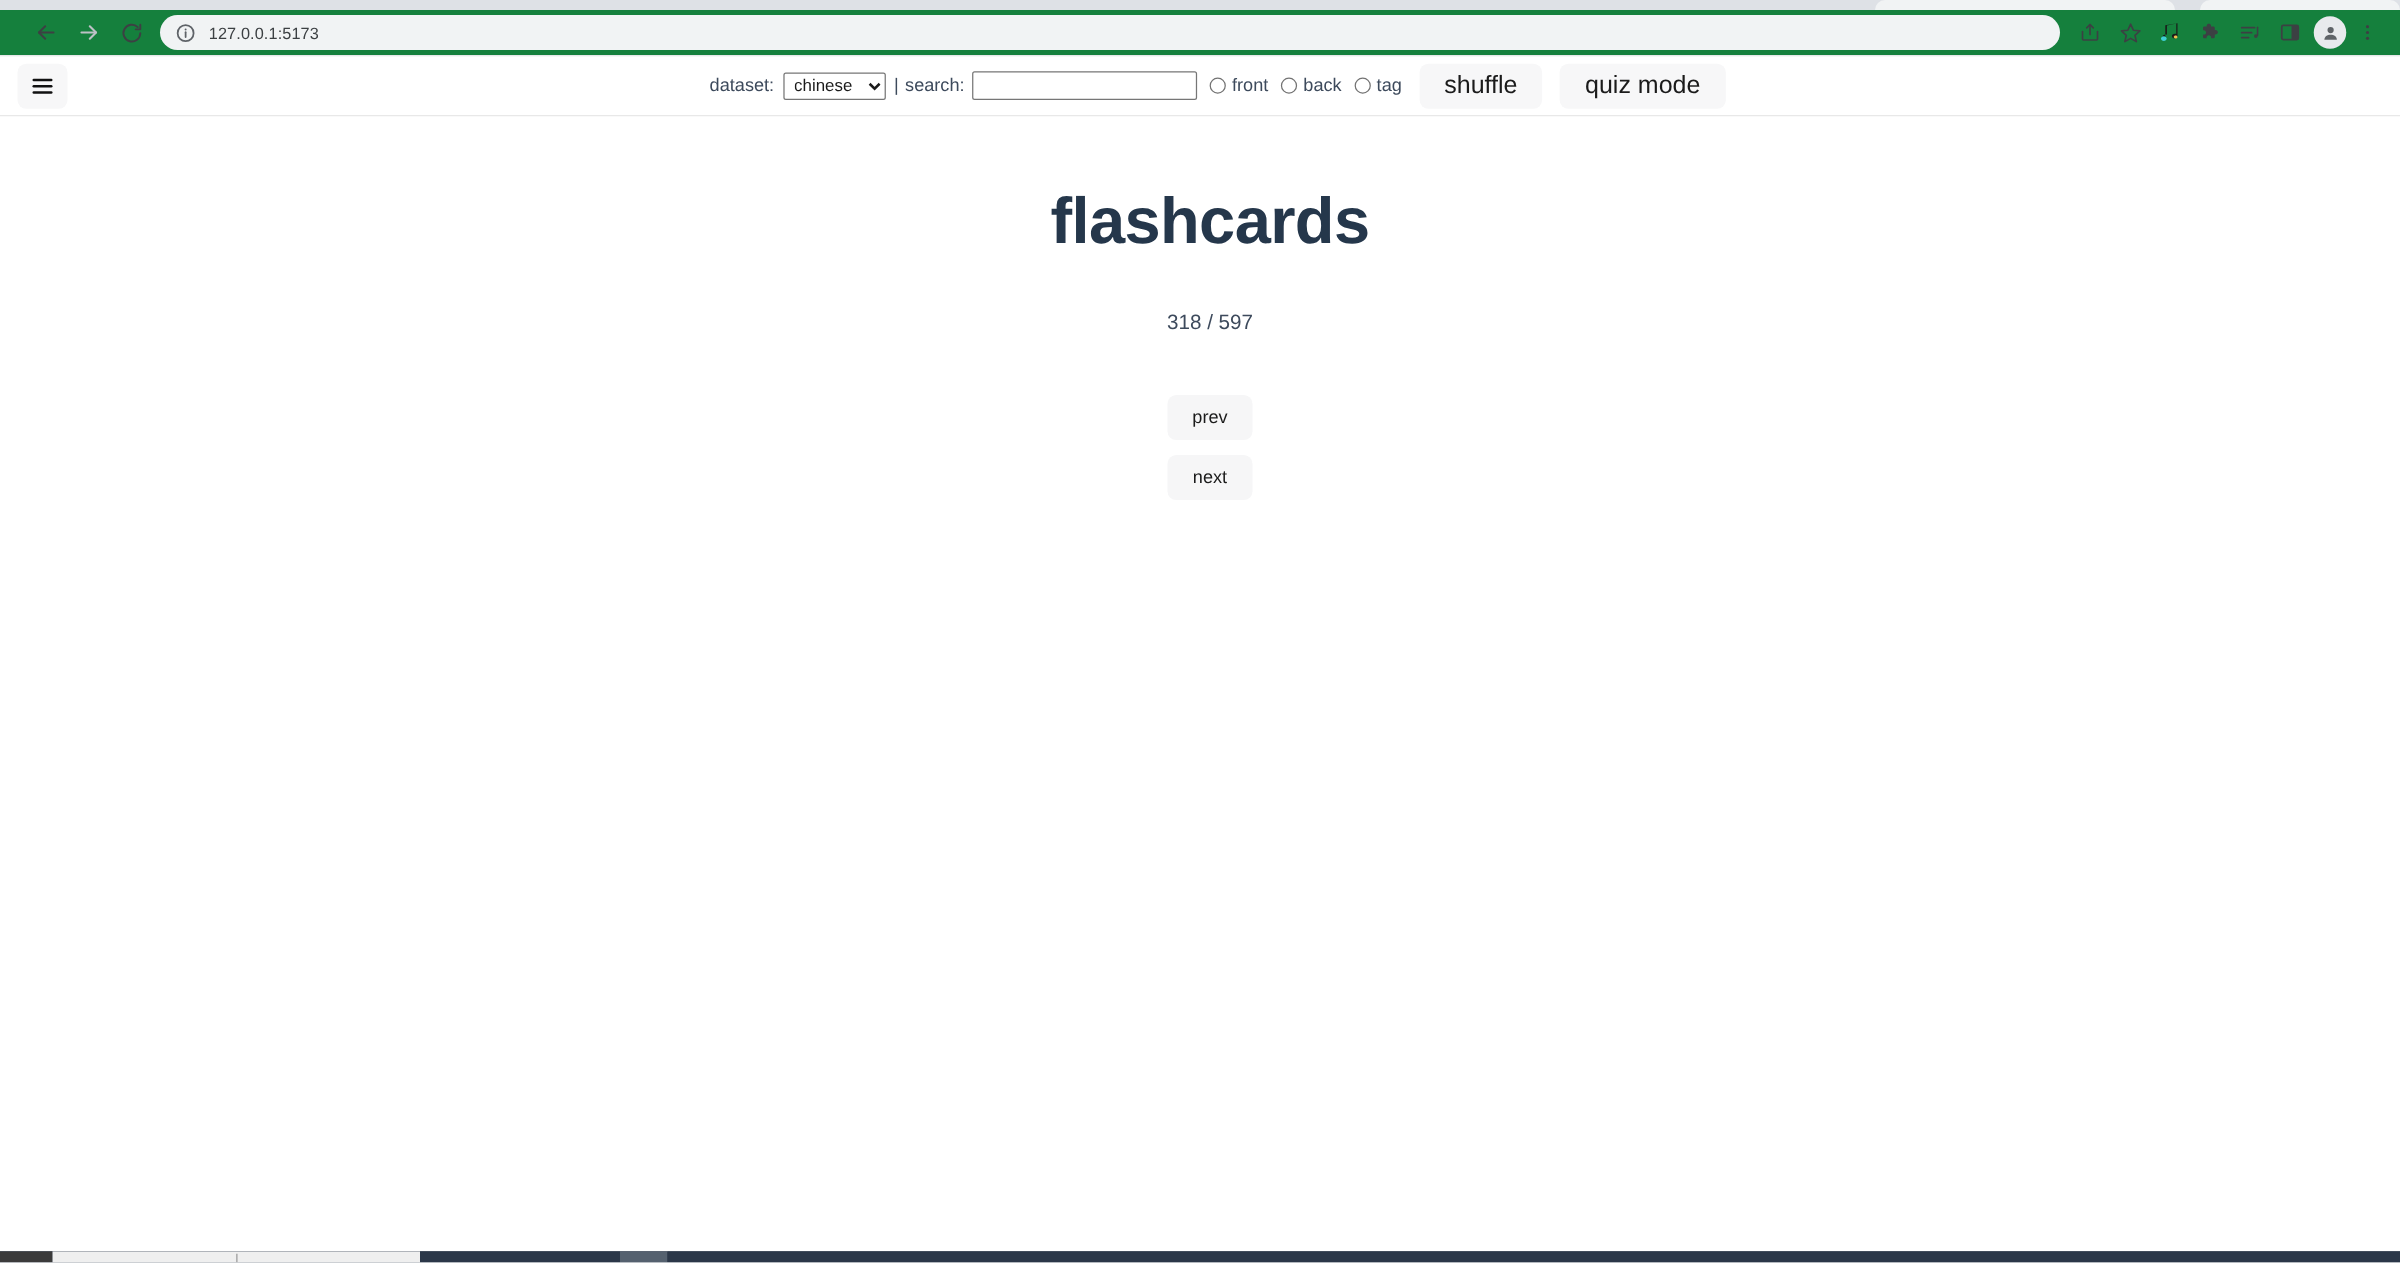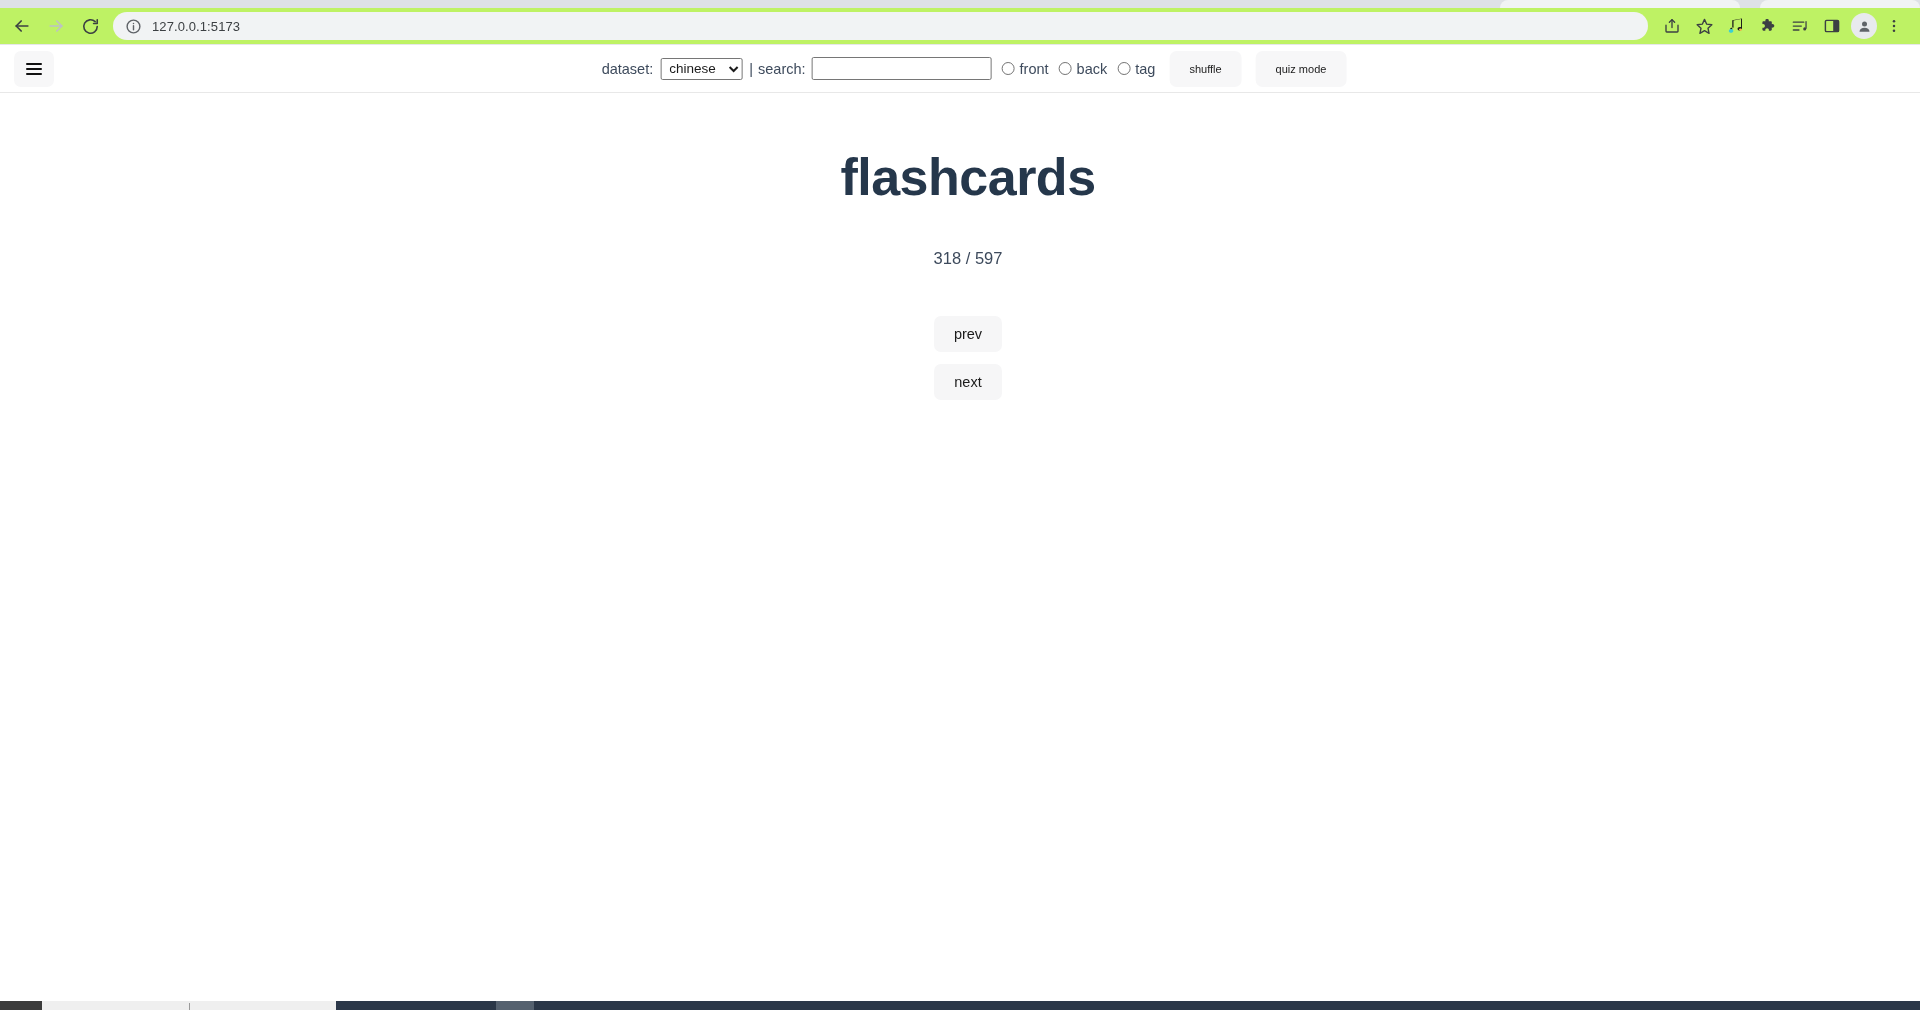--- a/index.html
+++ b/index.html
@@ -30,22 +30,22 @@
     background: #f1f3f4;
     border-radius: 8px 8px 0 0;
   }
   #tabstrip .tab-ghost.a { left: 1500px; width: 240px; }
   #tabstrip .tab-ghost.b { left: 1760px; width: 160px; }
 
   #toolbar-row {
     height: 37px;
     display: flex;
     align-items: center;
-    background: #bef264;
-    padding: 0 12px 0 5px;
+    background: #15803d;
+    padding: 0 12px 0 20px;
     border-bottom: 1px solid #e6e7e9;
   }
   .nav-btn {
     width: 34px; height: 34px;
     display: flex; align-items: center; justify-content: center;
     border-radius: 50%;
     flex: 0 0 auto;
   }
   .nav-btn svg { display: block; }
 
@@ -198,21 +198,21 @@
     color: #3d4a5c;
   }
   .tb-btn {
     margin-left: 14px;
     background: #f7f7f8;
     border: none;
     border-radius: 7px;
     height: 36px;
     padding: 0 20px;
     font-family: "Liberation Sans", sans-serif;
-    font-size: 11px;
+    font-size: 20px;
     color: #1b1b1b;
     cursor: pointer;
   }
 
   #main {
     display: flex;
     flex-direction: column;
     align-items: center;
     padding-top: 56px;
     margin-left: 16px;

